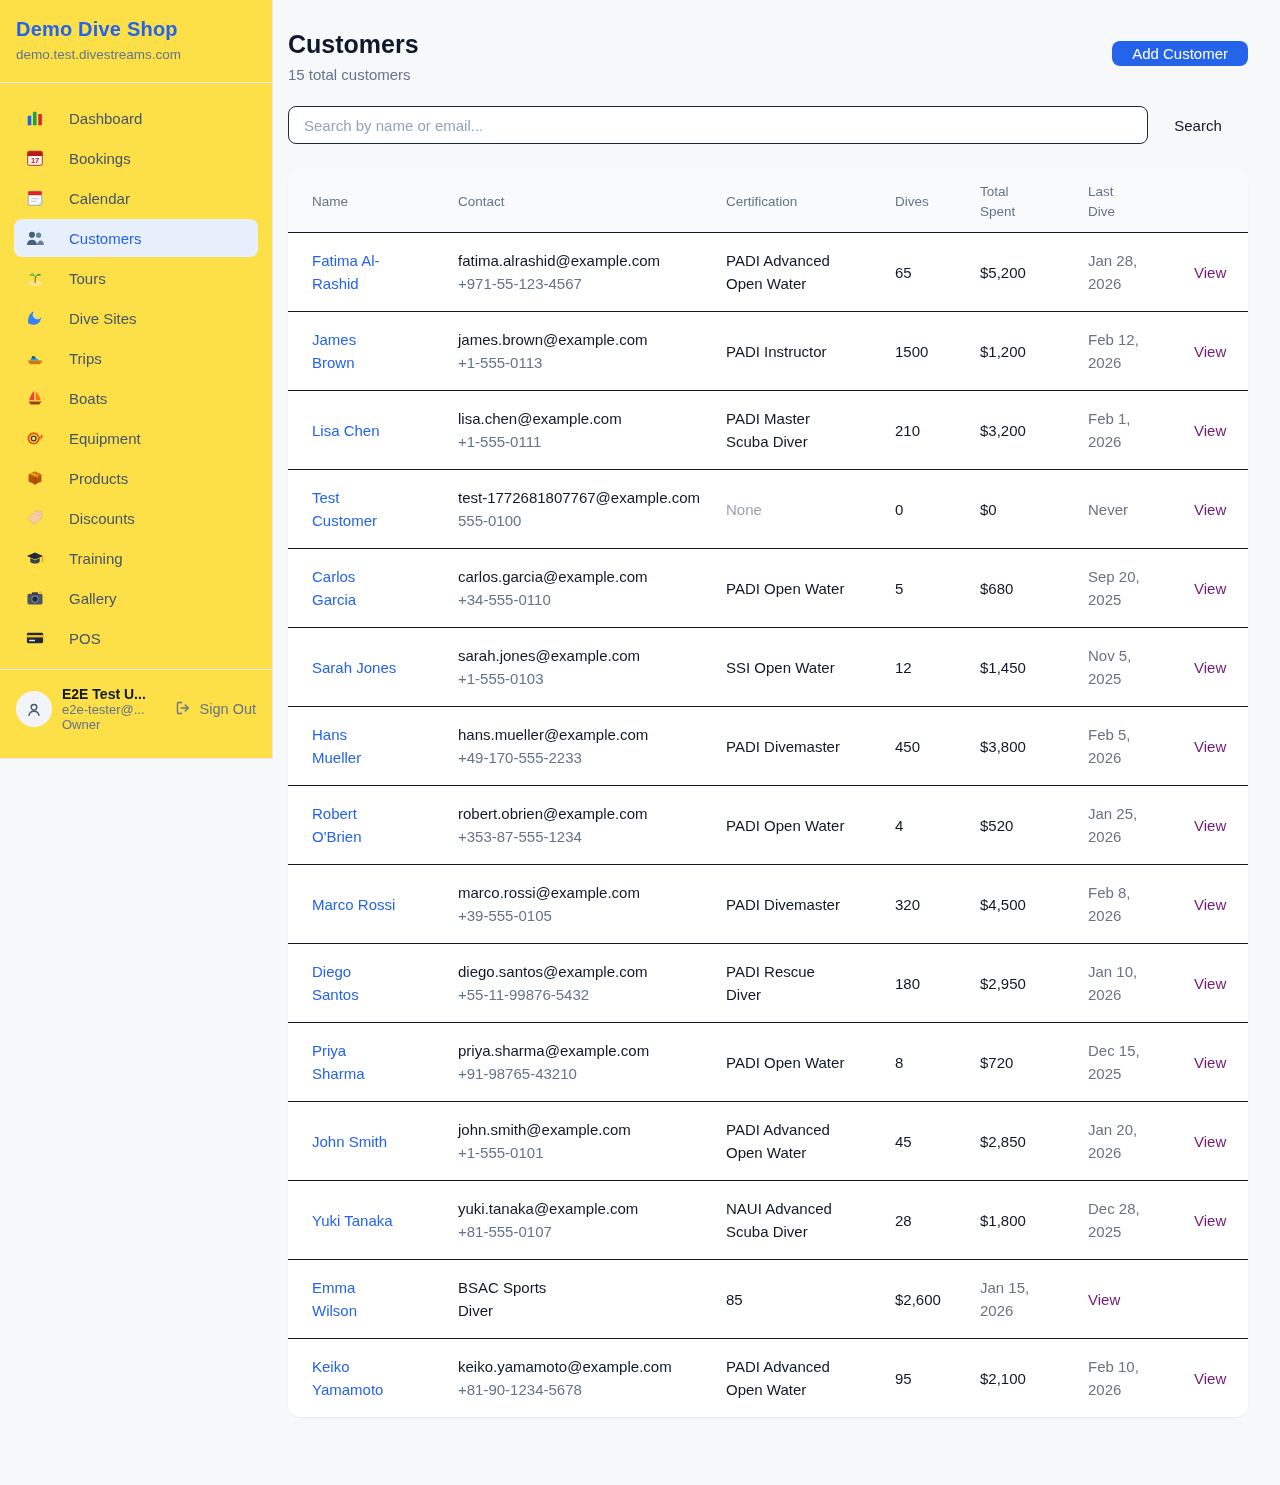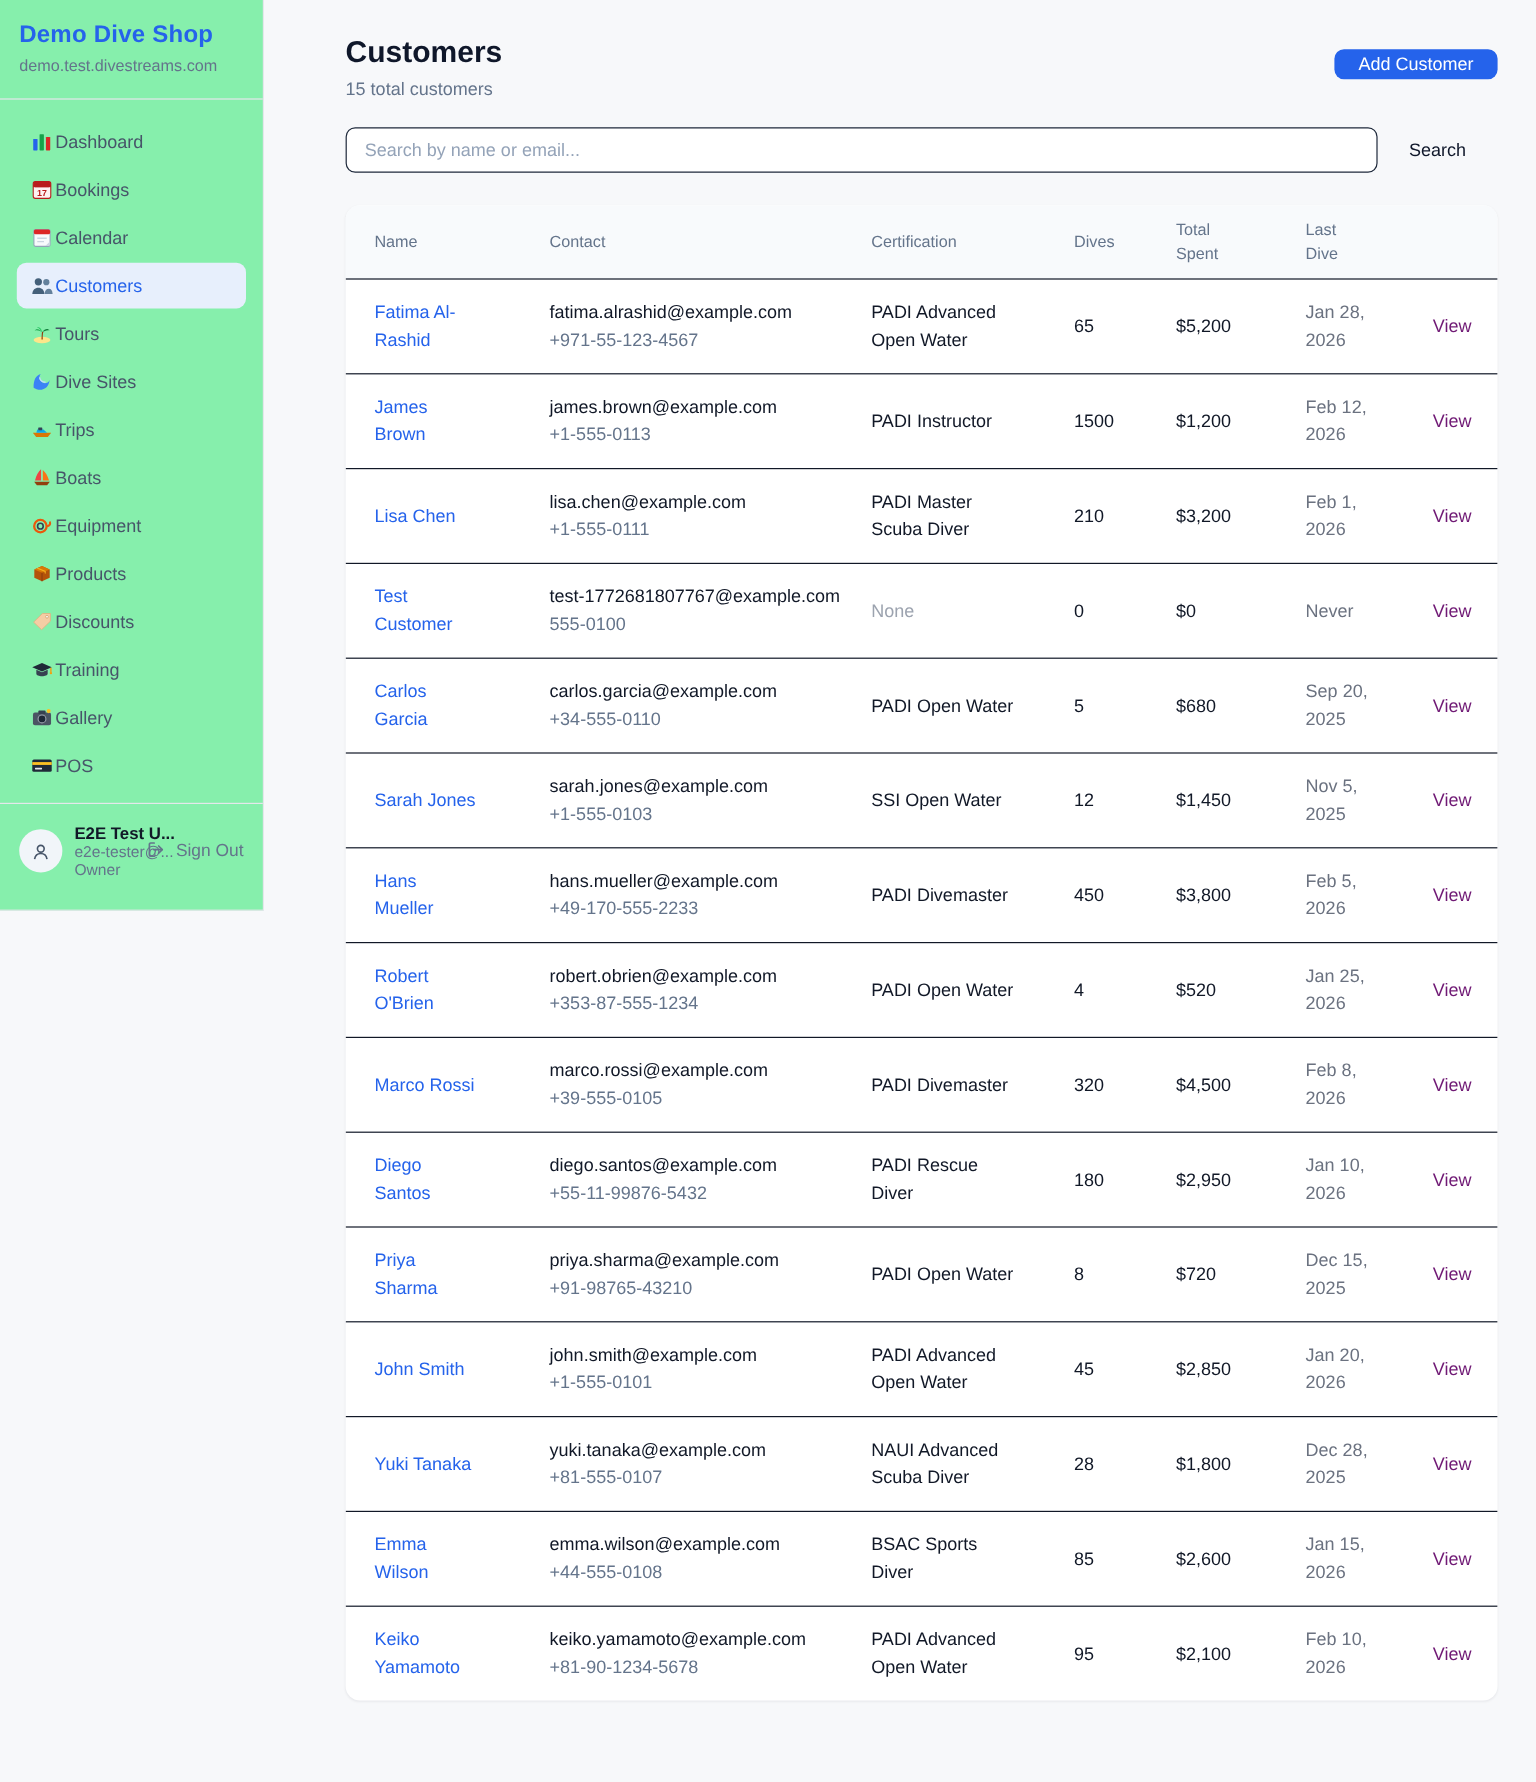--- a/index.html
+++ b/index.html
@@ -6,31 +6,31 @@
   html,body { width:1280px; height:1485px; }
   body {
     font-family:"Liberation Sans","DejaVu Sans",sans-serif;
     background:#f7f8fa;
     color:#111827;
     position:relative;
     overflow:hidden;
   }
   
   .sidebar {
-    position:absolute; left:0; top:0; width:220px;
-    background:#86efac;
+    position:absolute; left:0; top:0; width:273px;
+    background:#fde047;
     border-right:1px solid #e5e7eb;
     border-bottom:1px solid #e5e7eb;
   }
   .sidebar-header { padding:18px 16px 20px 16px; border-bottom:1px solid #e5e7eb; }
   .shop-title { color:#2563eb; font-size:20px; font-weight:700; letter-spacing:.2px; }
   .shop-domain { color:#64748b; font-size:13.5px; margin-top:6px; }
   .nav { padding:16px 14px 10px 14px; }
   .nav-item {
-    display:flex; align-items:center; gap:2px;
+    display:flex; align-items:center; gap:25px;
     padding:10px 12px; margin-bottom:2px;
     border-radius:8px; cursor:pointer;
     color:#475569; font-size:15px;
   }
   .nav-item.active { background:#e7effc; color:#2563eb; }
   .nav-icon { width:18px; height:18px; display:inline-flex; flex:0 0 18px; }
   .nav-icon svg { width:18px; height:18px; }
   .sidebar-user {
     border-top:1px solid #e5e7eb;
     padding:16px 16px 26px 16px;
@@ -497,24 +497,20 @@
     </div>
     <div class="cell cert">NAUI Advanced Scuba Diver</div>
     <div class="cell dives">28</div>
     <div class="cell spent">$1,800</div>
     <div class="cell last">Dec 28, 2025</div>
     <div class="cell view"><a href="#">View</a></div>
   </div>
 
   <div class="tgrid trow">
     <div class="cell name"><a href="#">Emma Wilson</a></div>
-    <div class="cell contact">
-      <div class="email">emma.wilson@example.com</div>
-      <div class="phone">+44-555-0108</div>
-    </div>
     <div class="cell cert">BSAC Sports Diver</div>
     <div class="cell dives">85</div>
     <div class="cell spent">$2,600</div>
     <div class="cell last">Jan 15, 2026</div>
     <div class="cell view"><a href="#">View</a></div>
   </div>
 
   <div class="tgrid trow">
     <div class="cell name"><a href="#">Keiko Yamamoto</a></div>
     <div class="cell contact">

